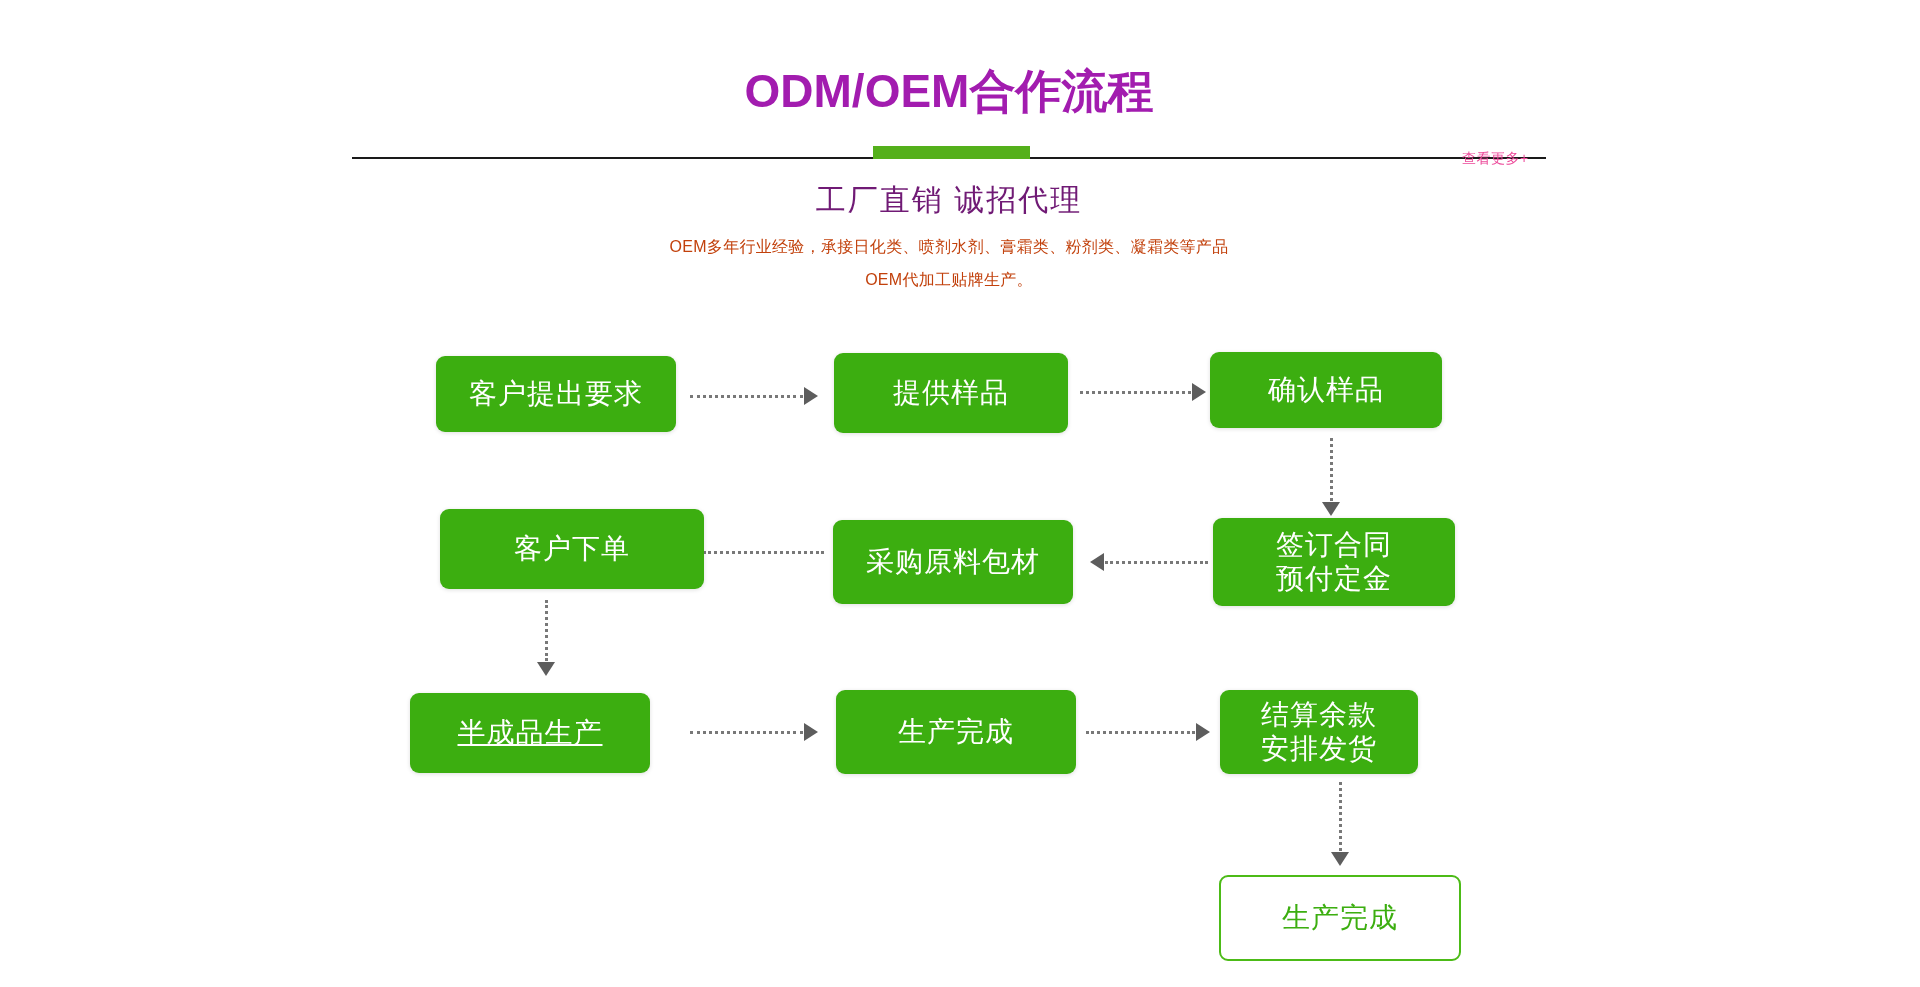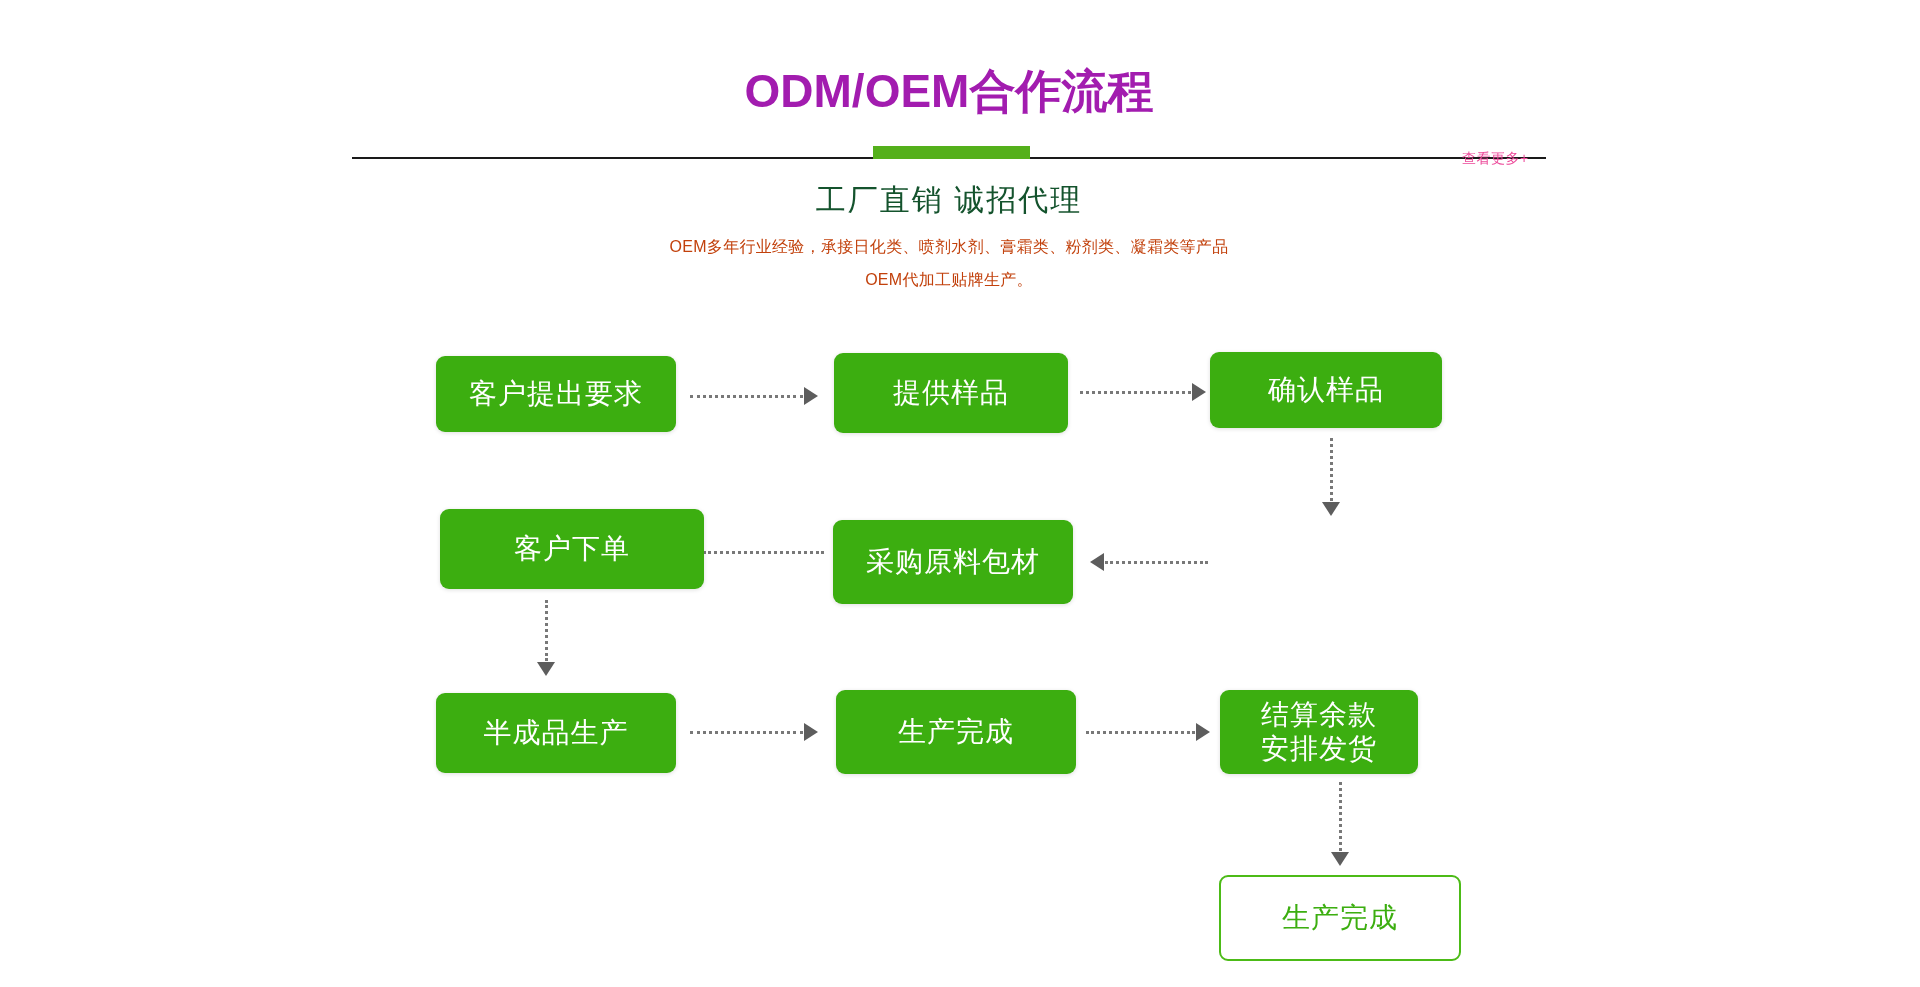--- a/index.html
+++ b/index.html
@@ -68,21 +68,21 @@
   
   #intro-block {
     position: absolute;
     left: 352px;
     top: 178px;
     width: 1194px;
     text-align: center;
   }
   #intro-subtitle {
     font-size: 30px;
-    color: #14532d;
+    color: #701a75;
     line-height: 44px;
     letter-spacing: 2px;
     font-weight: normal;
     text-align: center;
   }
   #intro-description {
     margin-top: 8px;
     font-size: 16px;
     color: #c2410c;
     line-height: 33px;
@@ -209,41 +209,43 @@
     <span class="head-right"></span>
   </div>
 
   <div class="flow-node" style="left:1210px; top:352px; width:232px; height:76px;">确认样品</div>
 
   <div class="conn-v" style="left:1322px; top:438px; height:78px;">
     <span class="dots"></span>
     <span class="head-down"></span>
   </div>
 
+  <div class="flow-node" style="left:1213px; top:518px; width:242px; height:88px;">签订合同
+预付定金</div>
 
   <div class="conn-h" style="left:1090px; top:553px; width:118px;">
     <span class="head-left"></span>
     <span class="dots"></span>
   </div>
 
   <div class="flow-node" style="left:833px; top:520px; width:240px; height:84px;">采购原料包材</div>
 
   <div class="conn-h" style="left:688px; top:543px; width:136px;">
     <span class="head-left"></span>
     <span class="dots"></span>
   </div>
 
   <div class="flow-node" style="left:440px; top:509px; width:264px; height:80px;">客户下单</div>
 
   <div class="conn-v" style="left:537px; top:600px; height:76px;">
     <span class="dots"></span>
     <span class="head-down"></span>
   </div>
 
-  <div class="flow-node" style="left:436px; top:693px; width:240px; height:80px;">半成品生产</div>
+  <div class="flow-node" style="left:410px; top:693px; width:240px; height:80px;text-decoration:underline;">半成品生产</div>
 
   <div class="conn-h" style="left:690px; top:723px; width:128px;">
     <span class="dots"></span>
     <span class="head-right"></span>
   </div>
 
   <div class="flow-node" style="left:836px; top:690px; width:240px; height:84px;">生产完成</div>
 
   <div class="conn-h" style="left:1086px; top:723px; width:124px;">
     <span class="dots"></span>

